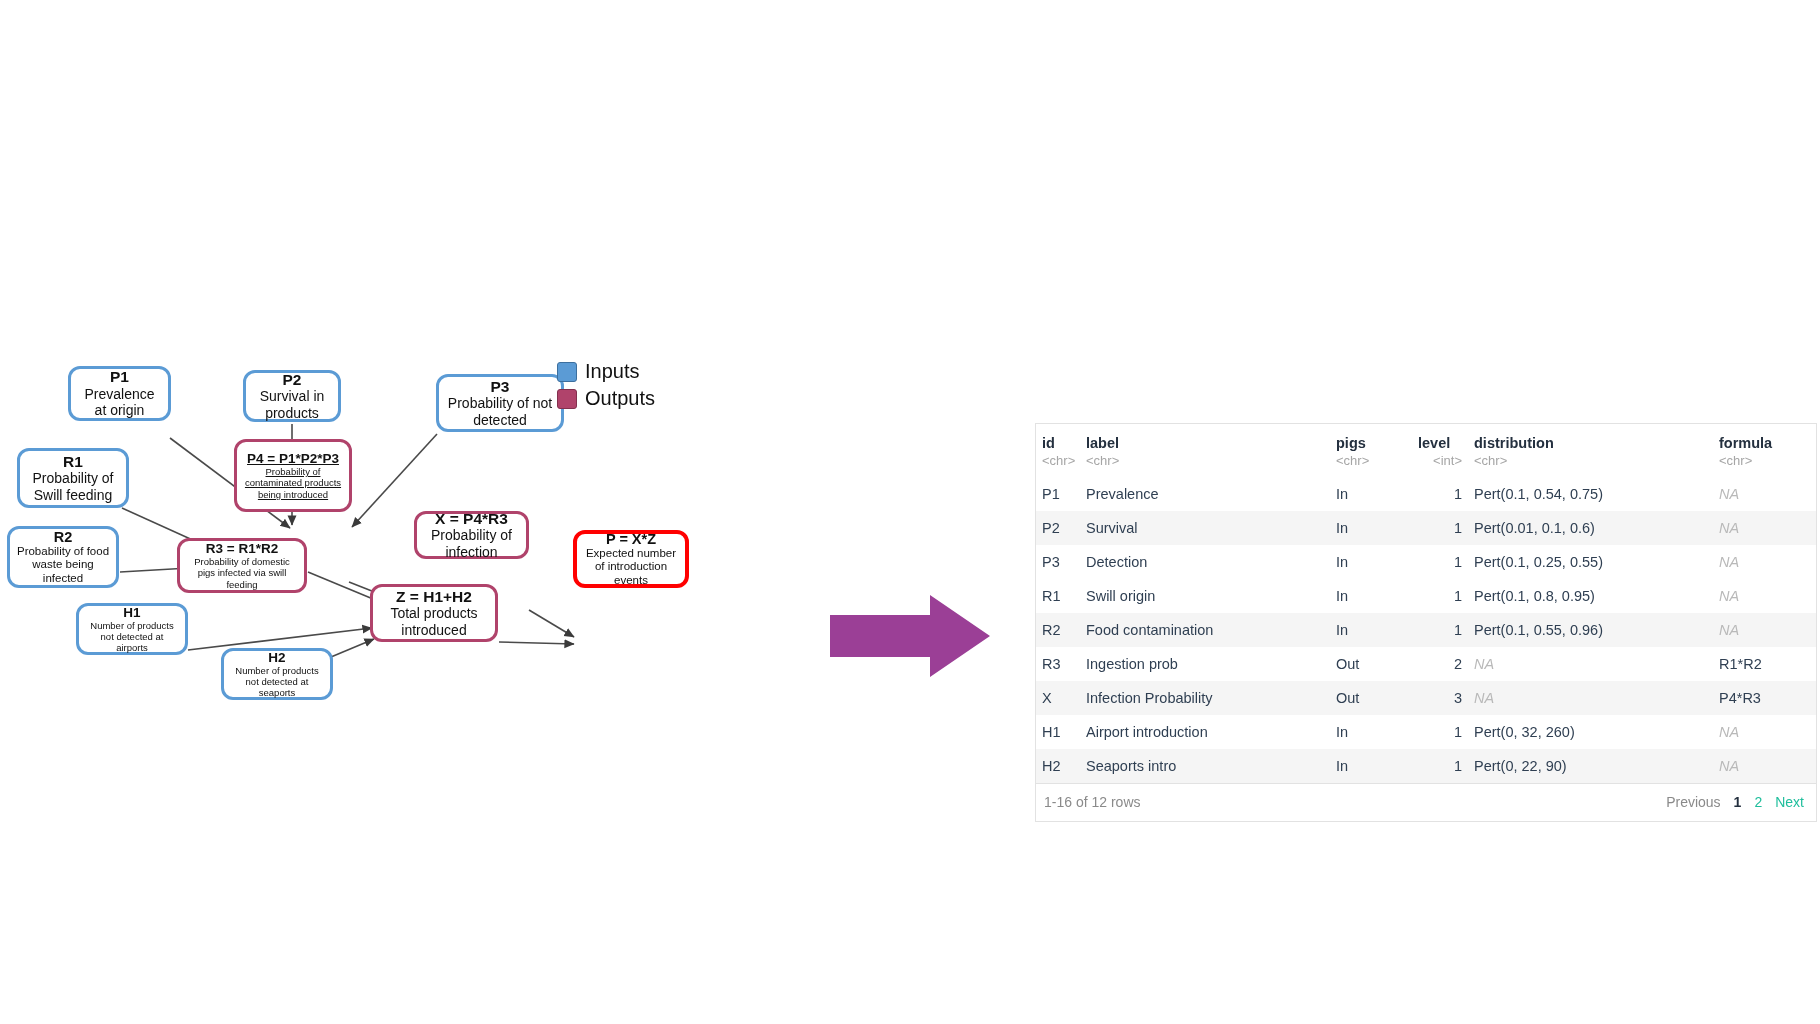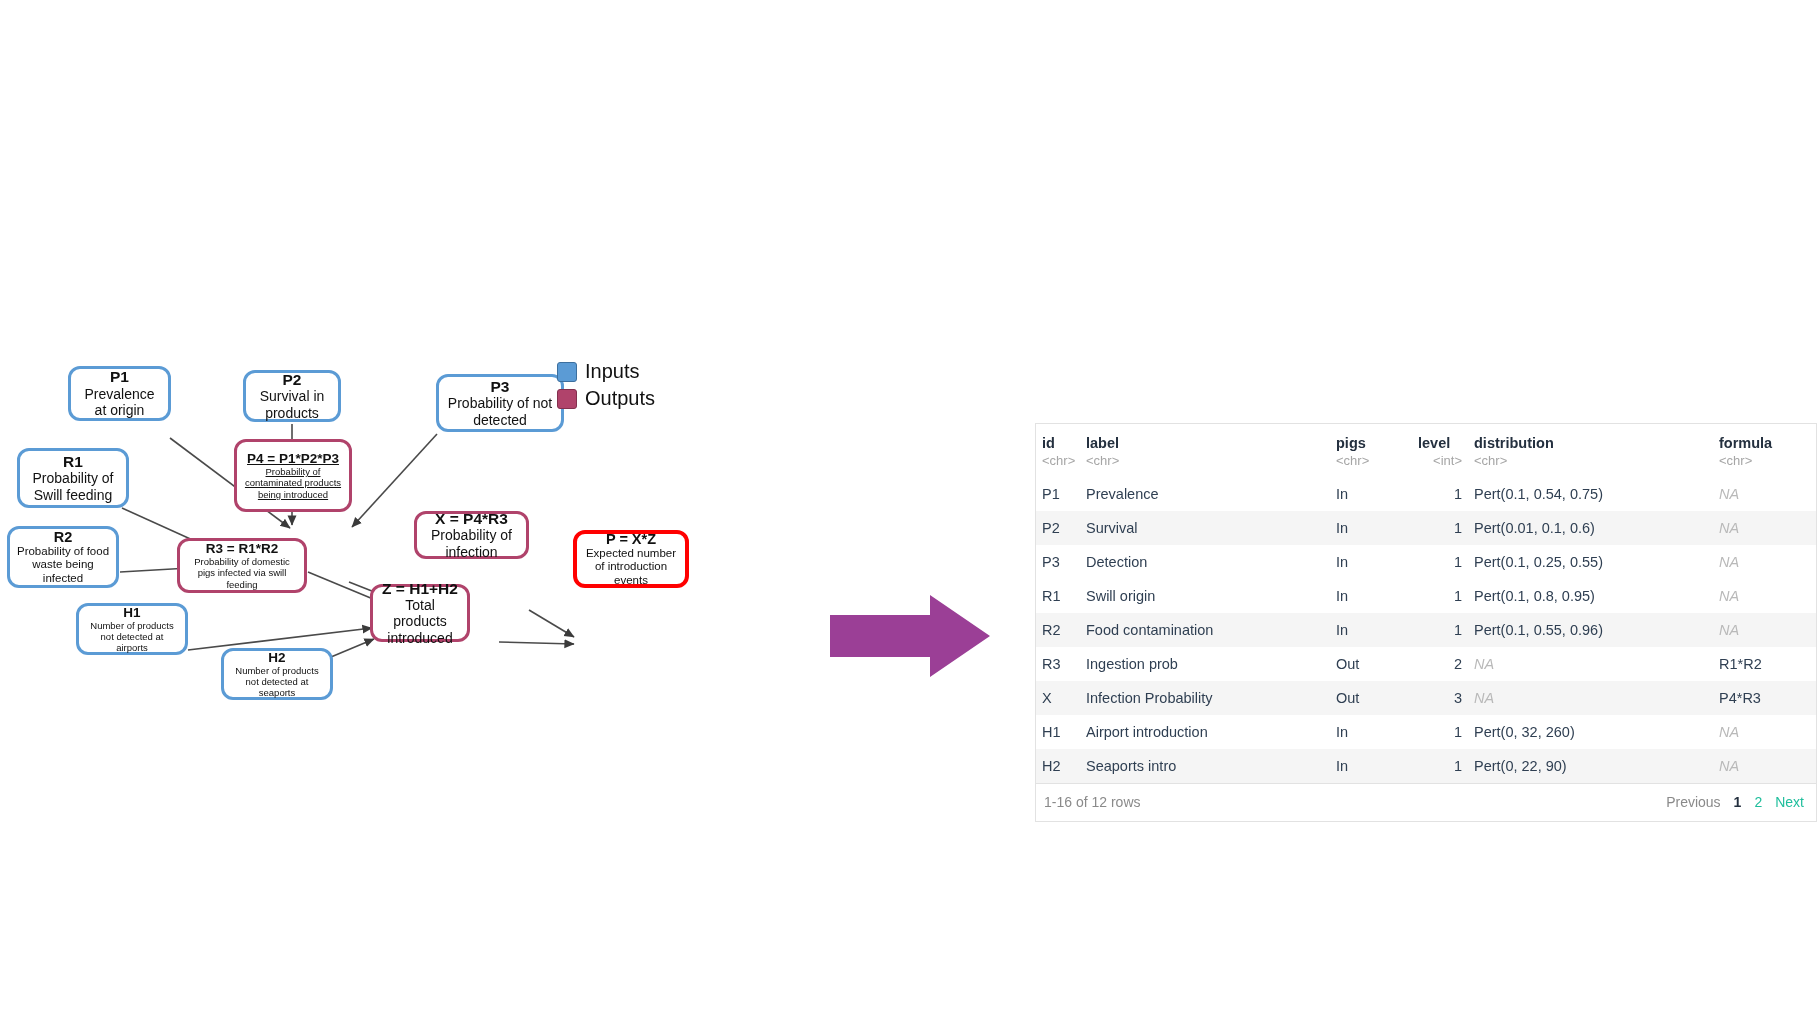--- a/index.html
+++ b/index.html
@@ -207,21 +207,21 @@
   <div class="node out f-sm" style="left:177px;top:538px;width:130px;height:55px;">
     <span class="ttl">R3 = R1*R2</span>
     <span class="sub">Probability of domestic pigs infected via swill feeding</span>
   </div>
 
   <div class="node out f-lg" style="left:414px;top:511px;width:115px;height:48px;">
     <span class="ttl">X = P4*R3</span>
     <span class="sub">Probability of infection</span>
   </div>
 
-  <div class="node out f-lg" style="left:370px;top:584px;width:100px;height:58px;">
+  <div class="node out f-lg" style="left:370px;top:584px;width:128px;height:58px;">
     <span class="ttl">Z = H1+H2</span>
     <span class="sub">Total products introduced</span>
   </div>
 
   <div class="node final f-md" style="left:573px;top:530px;width:116px;height:58px;">
     <span class="ttl">P = X*Z</span>
     <span class="sub">Expected number of introduction events</span>
   </div>
 
   <svg id="purple-arrow" width="160" height="82" viewBox="0 0 160 82">

